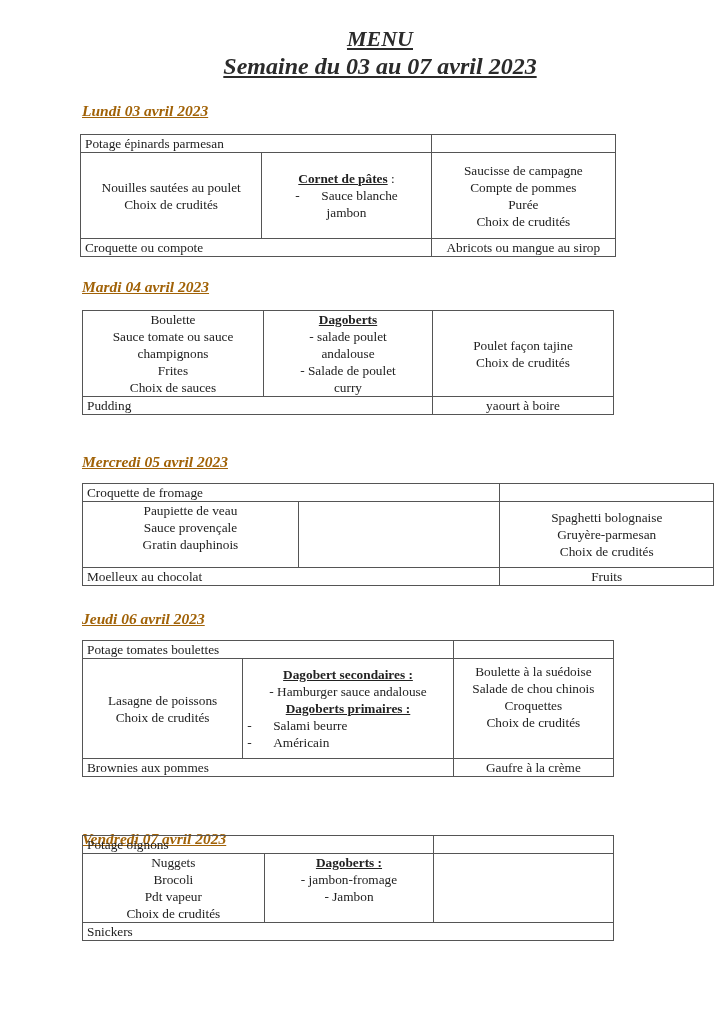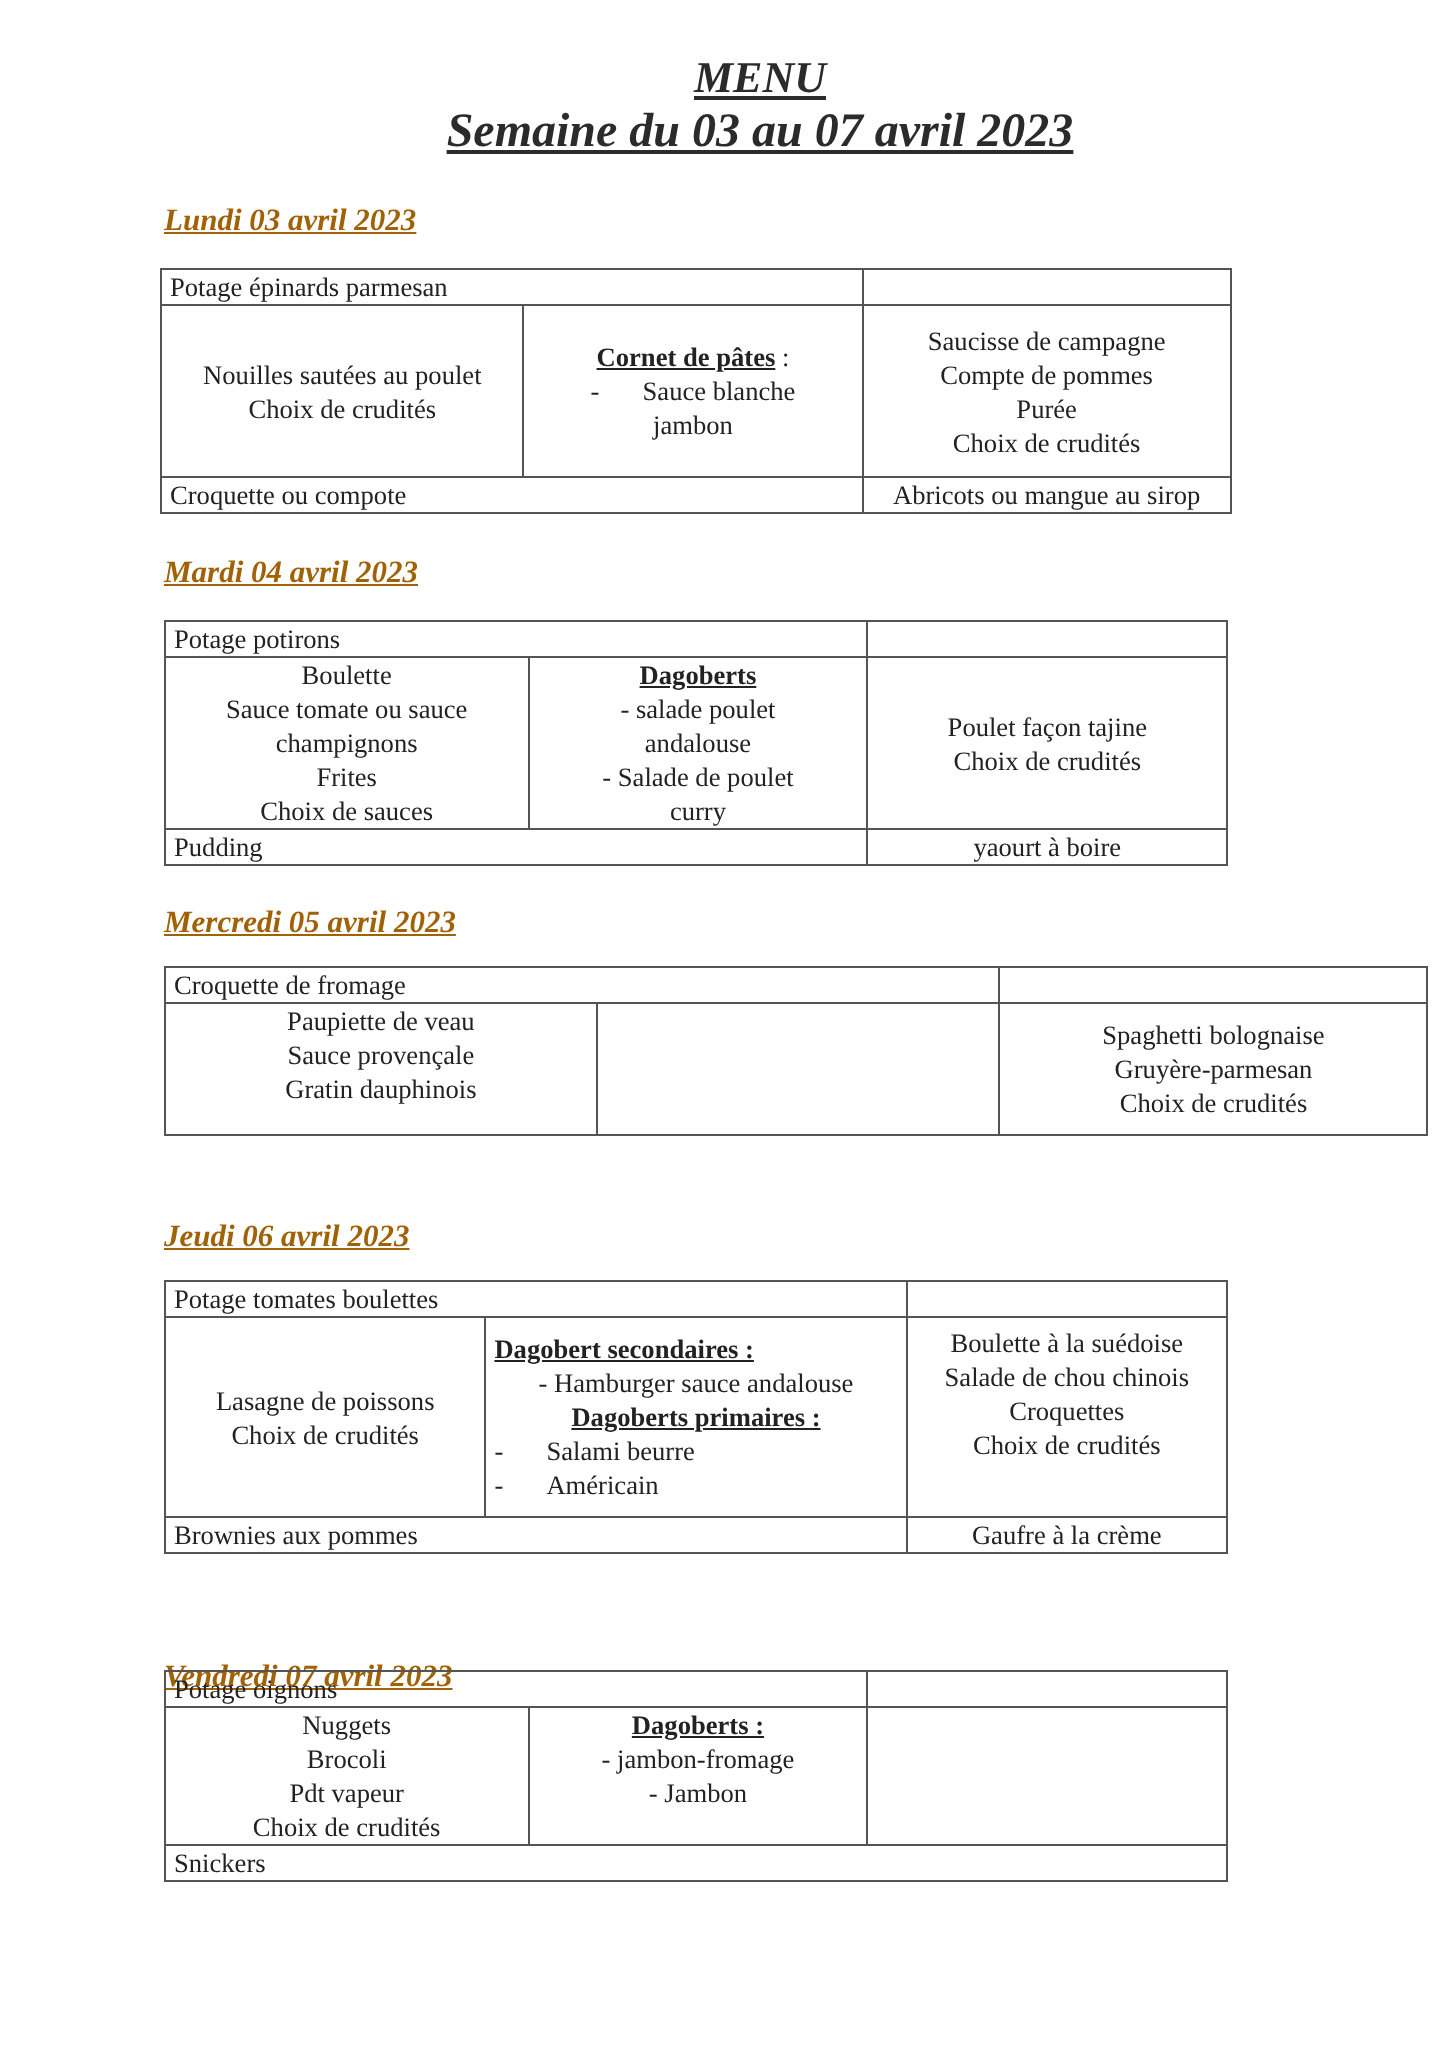--- a/index.html
+++ b/index.html
@@ -54,24 +54,20 @@
   <tr style="height:18px">
     <td class="l" colspan="2">Croquette ou compote</td>
     <td style="text-align:center">Abricots ou mangue au sirop</td>
   </tr>
 </tbody>
   </table>
 
 <div class="day" style="top:278px">Mardi 04 avril 2023</div>
 <table class="menu" style="left:82px;top:310px;width:532px">
   <tbody>
-      <tr style="height:16px">
-    <td class="l" colspan="2">Potage potirons</td>
-    <td style="width:170px"></td>
-  </tr>
   <tr style="height:86px">
     <td class="c" style="width:172px">
       <span class="line">Boulette</span>
       <span class="line">Sauce tomate ou sauce</span>
       <span class="line">champignons</span>
       <span class="line">Frites</span>
       <span class="line">Choix de sauces</span>
     </td>
     <td class="c" style="width:160px">
       <span class="line b">Dagoberts</span>
@@ -105,37 +101,41 @@
       <span class="line">Sauce provençale</span>
       <span class="line">Gratin dauphinois</span>
     </td>
     <td style="width:160px"></td>
     <td class="c">
       <span class="line">Spaghetti bolognaise</span>
       <span class="line">Gruyère-parmesan</span>
       <span class="line">Choix de crudités</span>
     </td>
   </tr>
+  <tr style="height:18px">
+    <td class="l" colspan="2">Moelleux au chocolat</td>
+    <td class="c">Fruits</td>
+  </tr>
 </tbody>
   </table>
 
 <div class="day" style="top:610px">Jeudi 06 avril 2023</div>
 <table class="menu" style="left:82px;top:640px;width:532px">
   <tbody>
       <tr style="height:18px">
     <td class="l" colspan="2">Potage tomates boulettes</td>
     <td style="width:150px"></td>
   </tr>
   <tr style="height:100px">
     <td class="c" style="width:150px">
       <span class="line">Lasagne de poissons</span>
       <span class="line">Choix de crudités</span>
     </td>
     <td style="width:200px">
-      <span class="line b" style="">Dagobert secondaires :</span>
+      <span class="line b" style="text-align:center">Dagobert secondaires :</span>
       <span class="line" style="text-align:center">- Hamburger sauce andalouse</span>
       <span class="line b" style="text-align:center">Dagoberts primaires :</span>
       <span class="line"><span class="dash">-</span><span>Salami beurre</span></span>
       <span class="line"><span class="dash">-</span><span>Américain</span></span>
     </td>
     <td class="c" style="vertical-align:top;padding-top:4px">
       <span class="line">Boulette à la suédoise</span>
       <span class="line">Salade de chou chinois</span>
       <span class="line">Croquettes</span>
       <span class="line">Choix de crudités</span>

